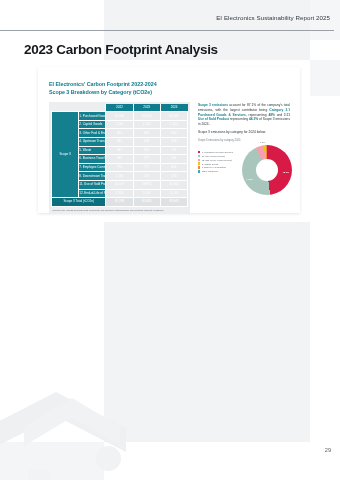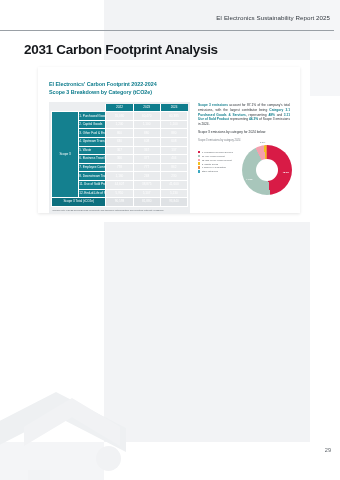--- a/index.html
+++ b/index.html
@@ -331,21 +331,21 @@
   <div class="wm-chevron c2"></div>
   <div class="wm-circle"></div>
   <div class="wm-sq"></div>
 </div>
 
 <div class="page-header">
   <div class="header-text">EI Electronics Sustainability Report 2025</div>
   <div class="header-rule"></div>
 </div>
 
-<div class="page-title">2031 Carbon Footprint Analysis</div>
+<div class="page-title">2023 Carbon Footprint Analysis</div>
 
 <div class="card">
   <div class="card-inner">
 
     <div class="fig-title">
       <div>EI Electronics' Carbon Footprint 2022-2024</div>
       <div>Scope 3 Breakdown by Category (tCO2e)</div>
     </div>
 
     <div class="body-cols">

